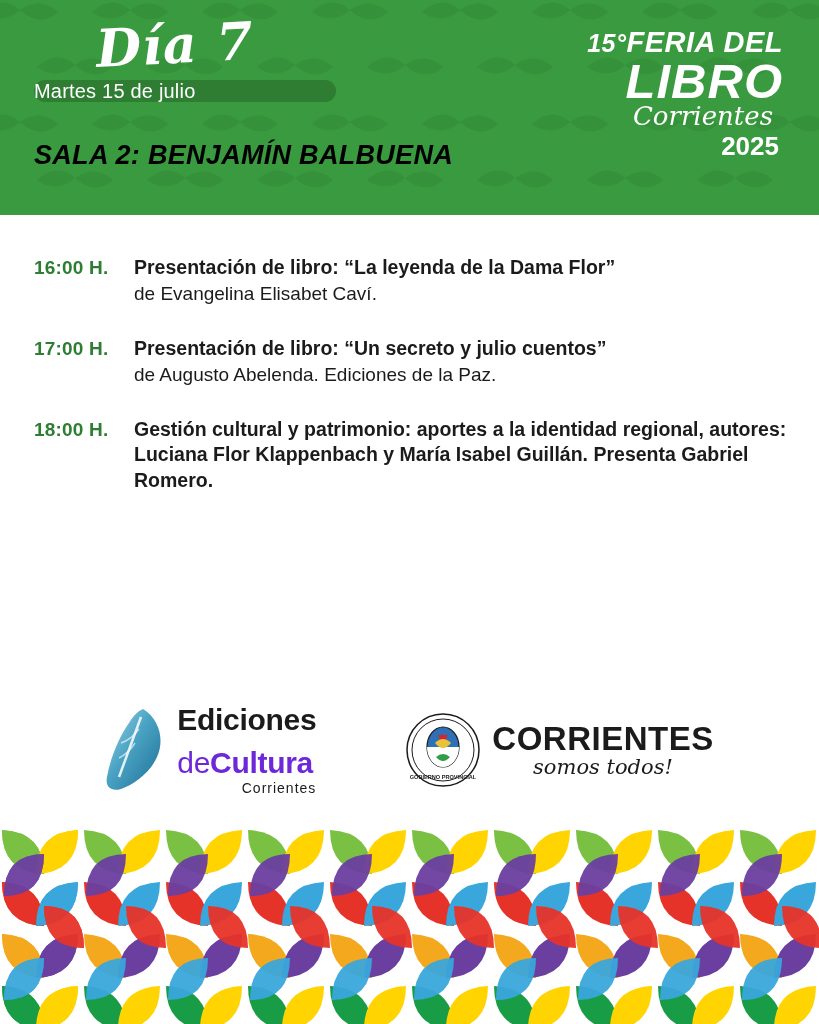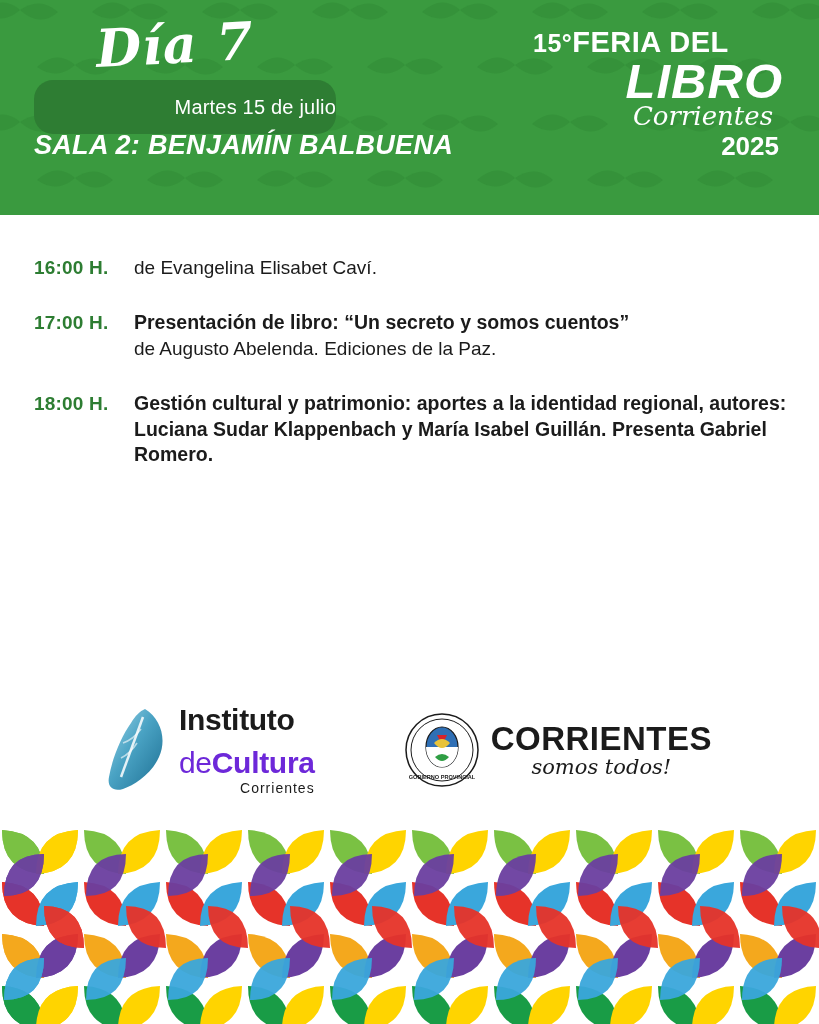--- a/index.html
+++ b/index.html
@@ -48,39 +48,39 @@
     color: #ffffff;
     letter-spacing: 1px;
     transform: rotate(-3deg);
   }
 
   .fecha-pill {
     position: absolute;
     left: 34px;
     top: 80px;
     width: 302px;
-    height: 54px;
+    height: 22px;
     background: #2e7d33;
     border-radius: 19px;
     display: flex;
     align-items: center;
-    justify-content: flex-end;
+    justify-content: flex-start;
   }
   .fecha-pill span {
     color: #ffffff;
     font-size: 20px;
     font-weight: 400;
     letter-spacing: 0.2px;
   }
 
   .sala-title {
     position: absolute;
     left: 34px;
-    top: 130px;
-    color: #ffffff;
+    top: 140px;
+    color: #000000;
     font-size: 27px;
     font-weight: bold;
     font-style: italic;
     letter-spacing: 0.3px;
   }
   .sala-sub {
     position: absolute;
     left: 34px;
     top: 164px;
     color: #ffffff;
@@ -93,23 +93,24 @@
     position: absolute;
     right: 36px;
     top: 28px;
     width: 250px;
     text-align: center;
     color: #ffffff;
   }
   .feria-line1 {
     font-size: 25px;
     font-weight: bold;
+    font-style: italic;
     letter-spacing: 0.5px;
     line-height: 1;
-    text-align: left;
+    text-align: right;
   }
   .feria-line1 .big { font-size: 29px; }
   .feria-line2 {
     font-size: 49px;
     font-weight: bold;
     font-style: italic;
     line-height: 0.95;
     letter-spacing: 1px;
     text-align: right;
     margin-top: 1px;
@@ -405,36 +406,37 @@
         <div class="feria-line4">2025</div>
       </div>
     </div>
   </div>
 
   <div class="schedule">
 
     <div class="event">
       <div class="event-time">16:00 H.</div>
       <div class="event-body">
+        <div class="event-title">Presentación de libro: “La leyenda de la Dama Flor”</div>
         <div class="event-sub">de Evangelina Elisabet Caví.</div>
       </div>
     </div>
 
     <div class="event">
       <div class="event-time">17:00 H.</div>
       <div class="event-body">
-        <div class="event-title">Presentación de libro: “Un secreto y somos cuentos”</div>
+        <div class="event-title">Presentación de libro: “Un secreto y julio cuentos”</div>
         <div class="event-sub">de Augusto Abelenda. Ediciones de la Paz.</div>
       </div>
     </div>
 
     <div class="event">
       <div class="event-time">18:00 H.</div>
       <div class="event-body">
-        <div class="event-title">Gestión cultural y patrimonio: aportes a la identidad regional, autores: Luciana Sudar Klappenbach y María Isabel Guillán. Presenta Gabriel Romero.</div>
+        <div class="event-title">Gestión cultural y patrimonio: aportes a la identidad regional, autores: Luciana Flor Klappenbach y María Isabel Guillán. Presenta Gabriel Romero.</div>
         <div class="event-sub"></div>
       </div>
     </div>
 
 
   </div>
 
   <div class="logos">
 
     <div class="logo-cultura">
@@ -447,21 +449,21 @@
               <stop offset="100%" stop-color="#1d6f93"></stop>
             </linearGradient>
           </defs>
           <path d="M38,2 C54,12 60,32 52,50 C45,66 28,78 16,82 C6,85 0,80 2,70 C5,52 14,30 24,16 C28,9 33,4 38,2 Z" fill="url(#lg)"></path>
           <path d="M36,10 C30,26 22,48 14,70" stroke="#ffffff" stroke-width="2.5" fill="none" opacity="0.85"></path>
           <path d="M34,22 C28,30 22,34 16,36" stroke="#ffffff" stroke-width="1.6" fill="none" opacity="0.6"></path>
           <path d="M30,36 C25,44 20,48 14,51" stroke="#ffffff" stroke-width="1.6" fill="none" opacity="0.6"></path>
         </svg>
       </div>
       <div class="logo-cultura-text">
-        <div class="lc-1"><b>Instituto</b></div>
+        <div class="lc-1"><b>Ediciones</b></div>
         <div class="lc-2"><span>de</span><b>Cultura</b></div>
         <div class="lc-3">Corrientes</div>
       </div>
     </div>
 
     <div class="logo-gobierno">
       <div class="shield">
         <svg width="74" height="74" viewBox="0 0 74 74">
           <circle cx="37" cy="37" r="36" fill="#ffffff" stroke="#1b1b1b" stroke-width="1.5"></circle>
           <circle cx="37" cy="37" r="31" fill="#ffffff" stroke="#1b1b1b" stroke-width="1"></circle>

